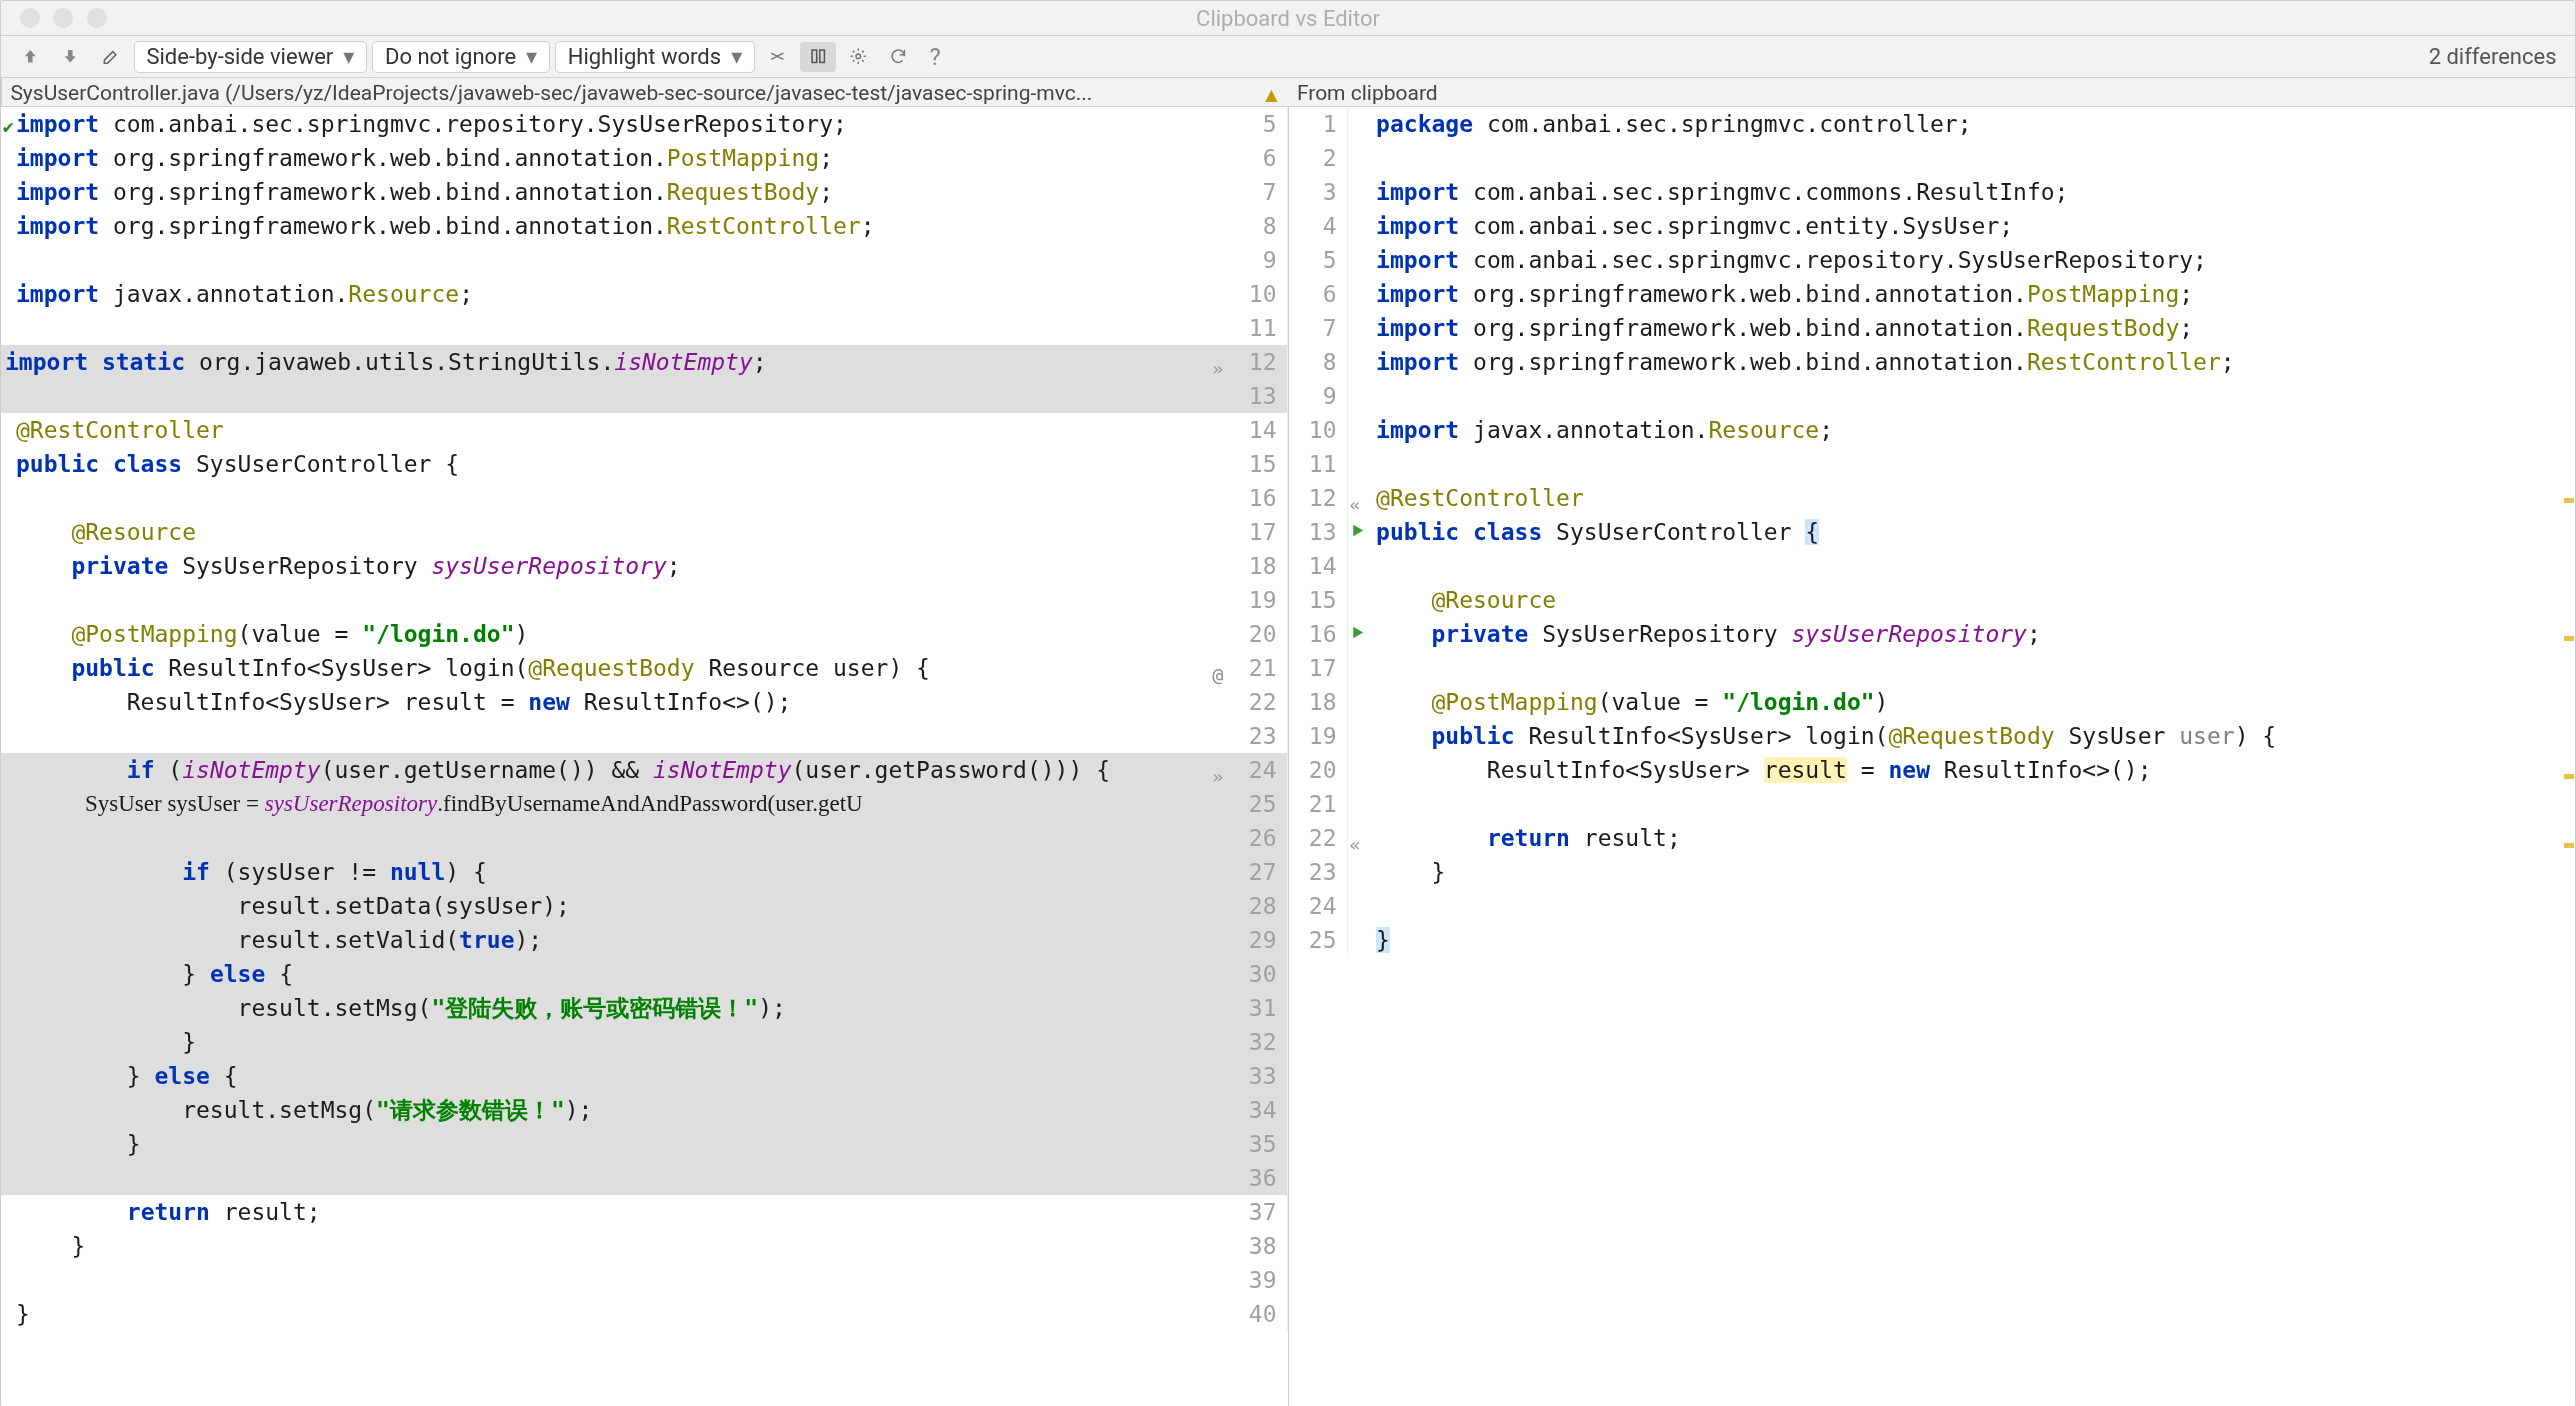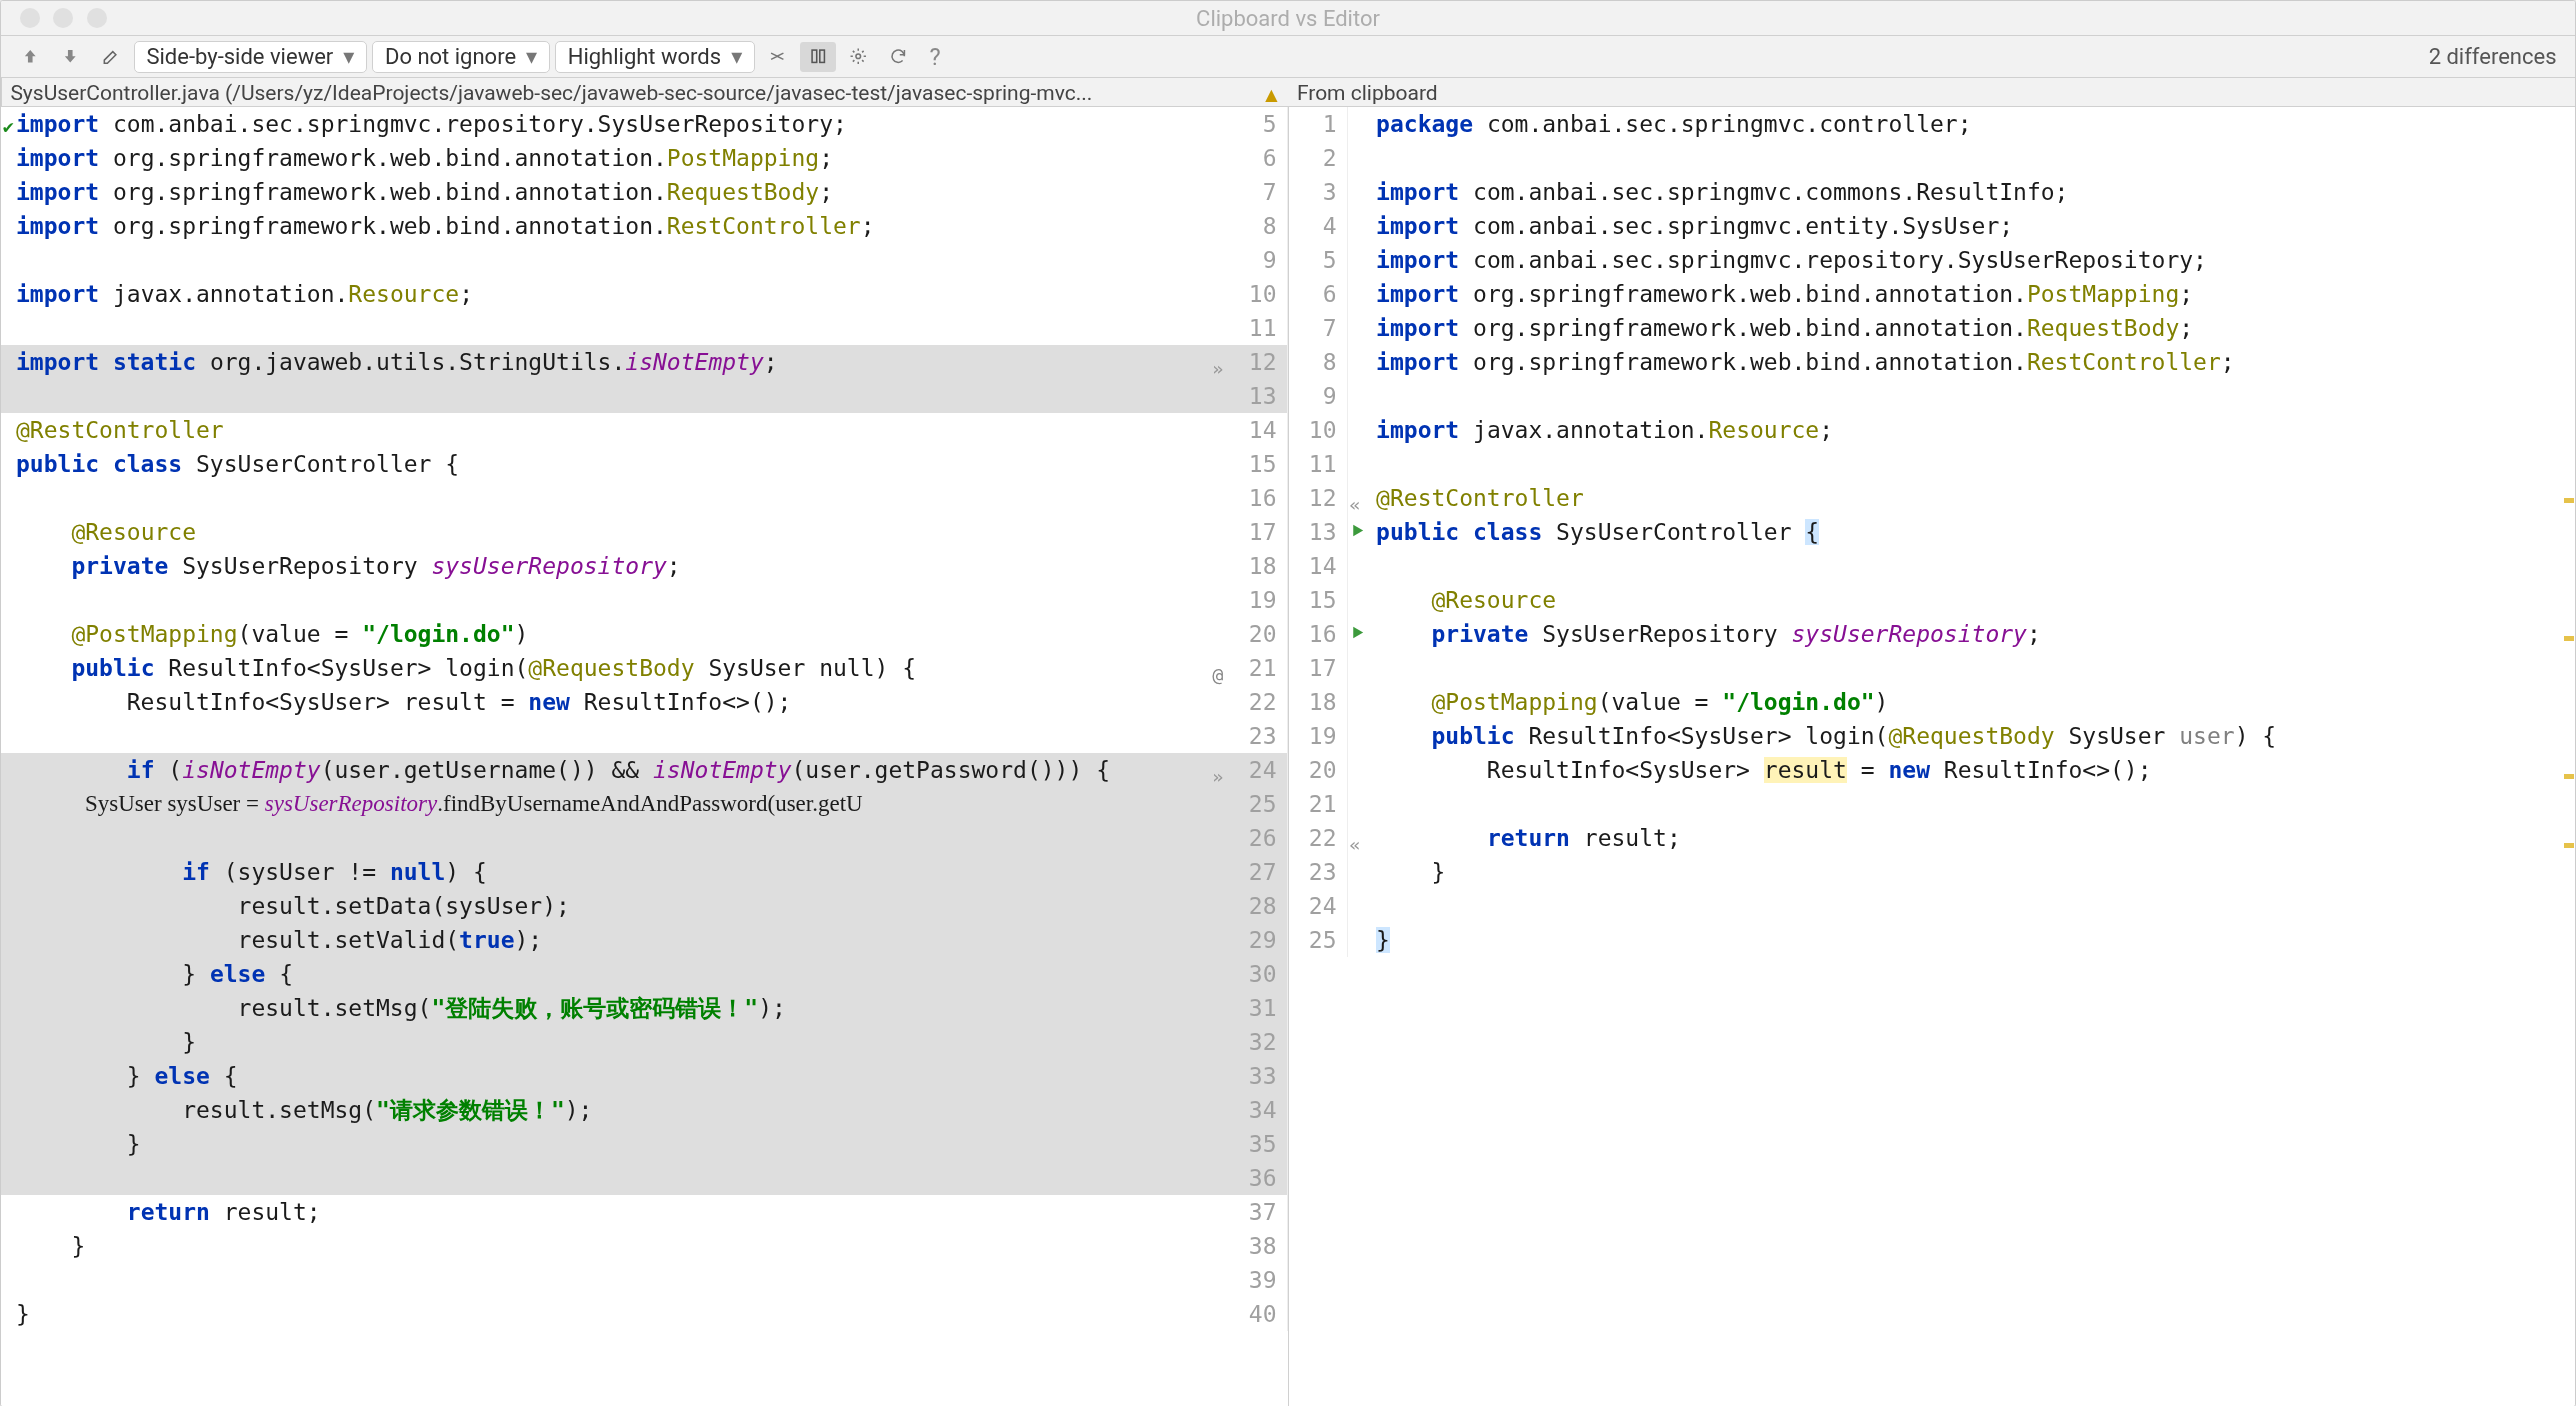--- a/index.html
+++ b/index.html
@@ -173,21 +173,21 @@
             </div>
             <div class="coderow">
               <div class="code" style="padding-left: 15px; position: relative;"><span><span class="kw">import </span><span>javax.annotation.</span><span class="ann">Resource</span><span>;</span></span></div>
               <div class="gutter">10</div>
             </div>
             <div class="coderow">
               <div class="code" style="padding-left: 15px; position: relative;"><span><span></span></span></div>
               <div class="gutter">11</div>
             </div>
             <div class="coderow">
-              <div class="code diff" style="padding-left: 15px; position: relative;"><span><span class="kw">import static </span><span>org.javaweb.utils.StringUtils.</span><span class="idn">isNotEmpty</span><span>;</span></span><span class="arrow-merge" style="right: 5px; top: 6.7px;">»</span></div>
+              <div class="code diff" style="padding-left: 4px; position: relative;"><span><span class="kw">import static </span><span>org.javaweb.utils.StringUtils.</span><span class="idn">isNotEmpty</span><span>;</span></span><span class="arrow-merge" style="right: 5px; top: 6.7px;">»</span></div>
               <div class="gutter diff">12</div>
             </div>
             <div class="coderow">
               <div class="code diff" style="padding-left: 15px; position: relative;"><span><span></span></span></div>
               <div class="gutter diff">13</div>
             </div>
             <div class="coderow">
               <div class="code" style="padding-left: 15px; position: relative;"><span><span class="ann">@RestController</span></span></div>
               <div class="gutter">14</div>
             </div>
@@ -209,21 +209,21 @@
             </div>
             <div class="coderow">
               <div class="code" style="padding-left: 15px; position: relative;"><span><span></span></span></div>
               <div class="gutter">19</div>
             </div>
             <div class="coderow">
               <div class="code" style="padding-left: 15px; position: relative;"><span><span>    </span><span class="ann">@PostMapping</span><span>(value = </span><span class="str">"/login.do"</span><span>)</span></span></div>
               <div class="gutter">20</div>
             </div>
             <div class="coderow">
-              <div class="code" style="padding-left: 15px; position: relative;"><span><span>    </span><span class="kw">public </span><span>ResultInfo&lt;SysUser&gt; login(</span><span class="ann">@RequestBody</span><span> SysUser null) {</span></span><span class="atmark" style="right: 5px; top: 6.7px;">@</span></div>
+              <div class="code" style="padding-left: 15px; position: relative;"><span><span>    </span><span class="kw">public </span><span>ResultInfo&lt;SysUser&gt; login(</span><span class="ann">@RequestBody</span><span> Resource user) {</span></span><span class="atmark" style="right: 5px; top: 6.7px;">@</span></div>
               <div class="gutter">21</div>
             </div>
             <div class="coderow">
               <div class="code" style="padding-left: 15px; position: relative;"><span><span>        ResultInfo&lt;SysUser&gt; result = </span><span class="kw">new </span><span>ResultInfo&lt;&gt;();</span></span></div>
               <div class="gutter">22</div>
             </div>
             <div class="coderow">
               <div class="code" style="padding-left: 15px; position: relative;"><span><span></span></span></div>
               <div class="gutter">23</div>
             </div>

